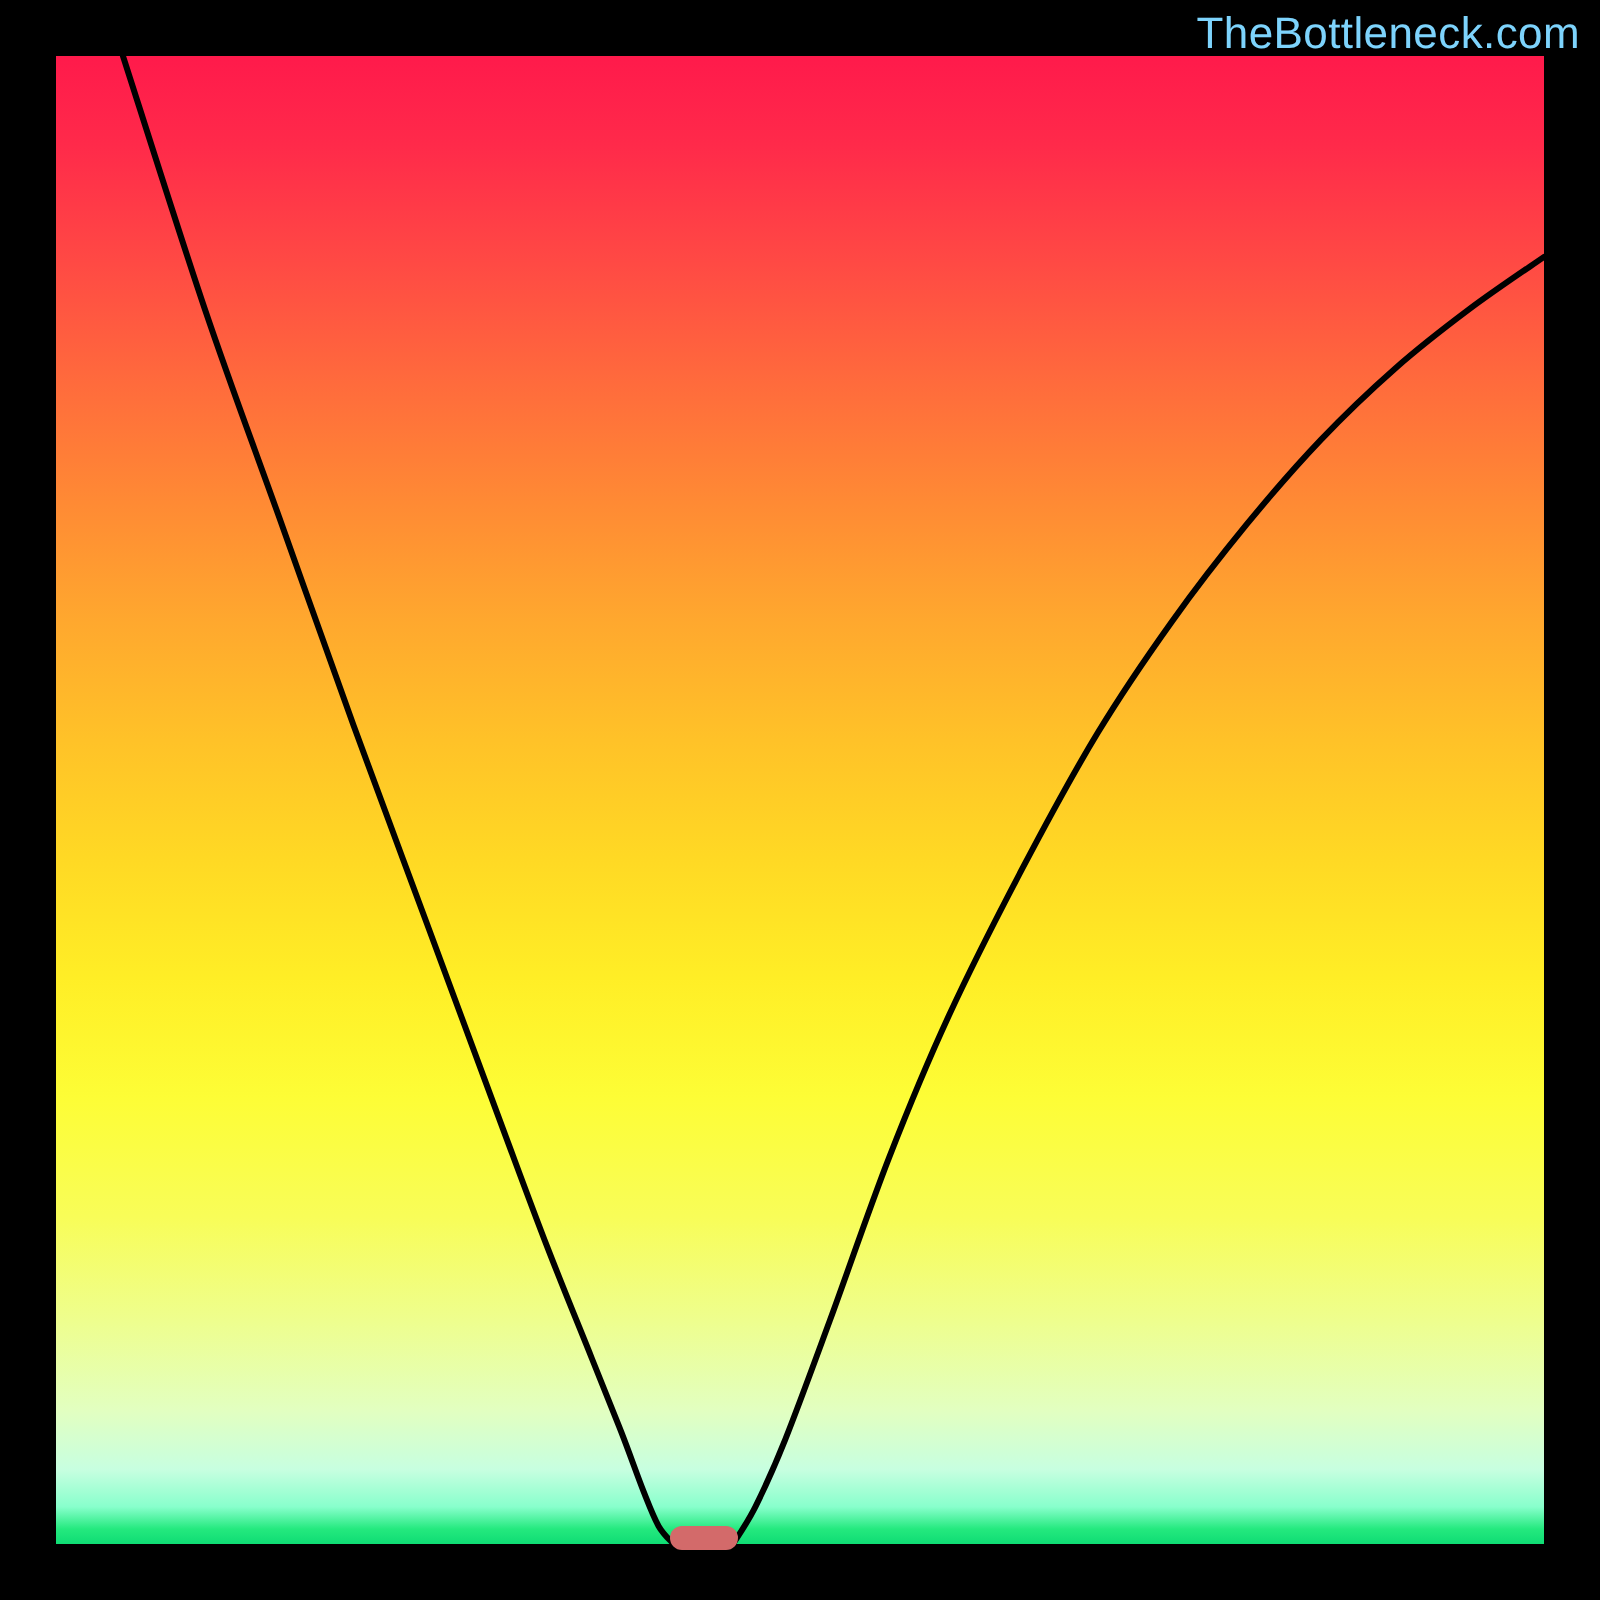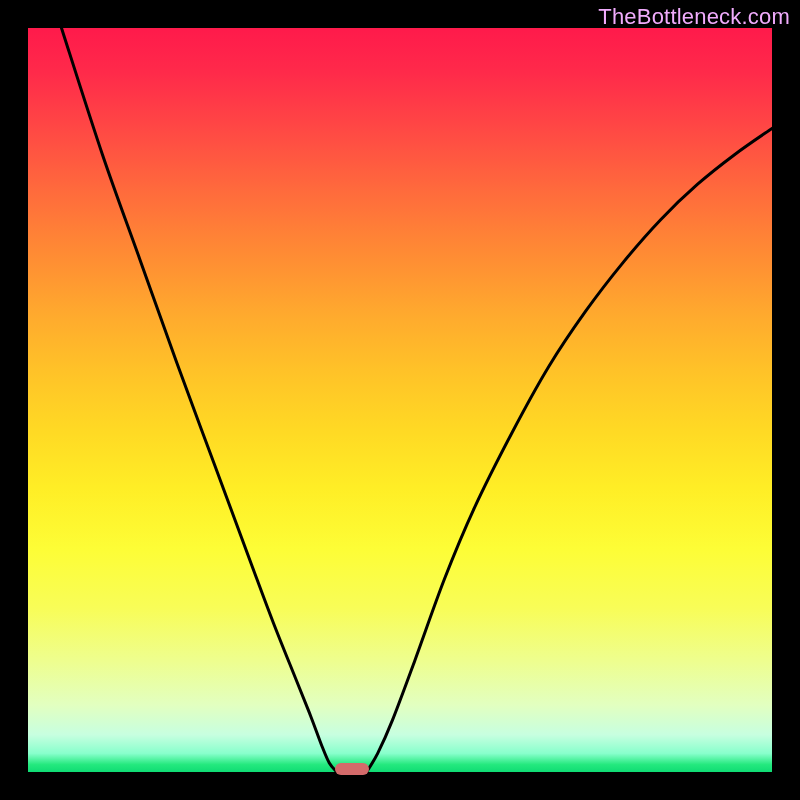--- a/index.html
+++ b/index.html
@@ -42,21 +42,21 @@
       #c7ffe0 95%,
       #88ffcc 97.5%,
       #24e97e 99%,
       #0fdc74 100%
     );
   }
   .watermark {
     position: absolute;
     top: 4px;
     right: 10px;
-    color: #f0abfc;
+    color: #7dd3fc;
     font-size: 22px;
     font-weight: 500;
     letter-spacing: 0.2px;
     user-select: none;
   }
   svg.curves {
     position: absolute;
     left: 0;
     top: 0;
     width: 744px;

